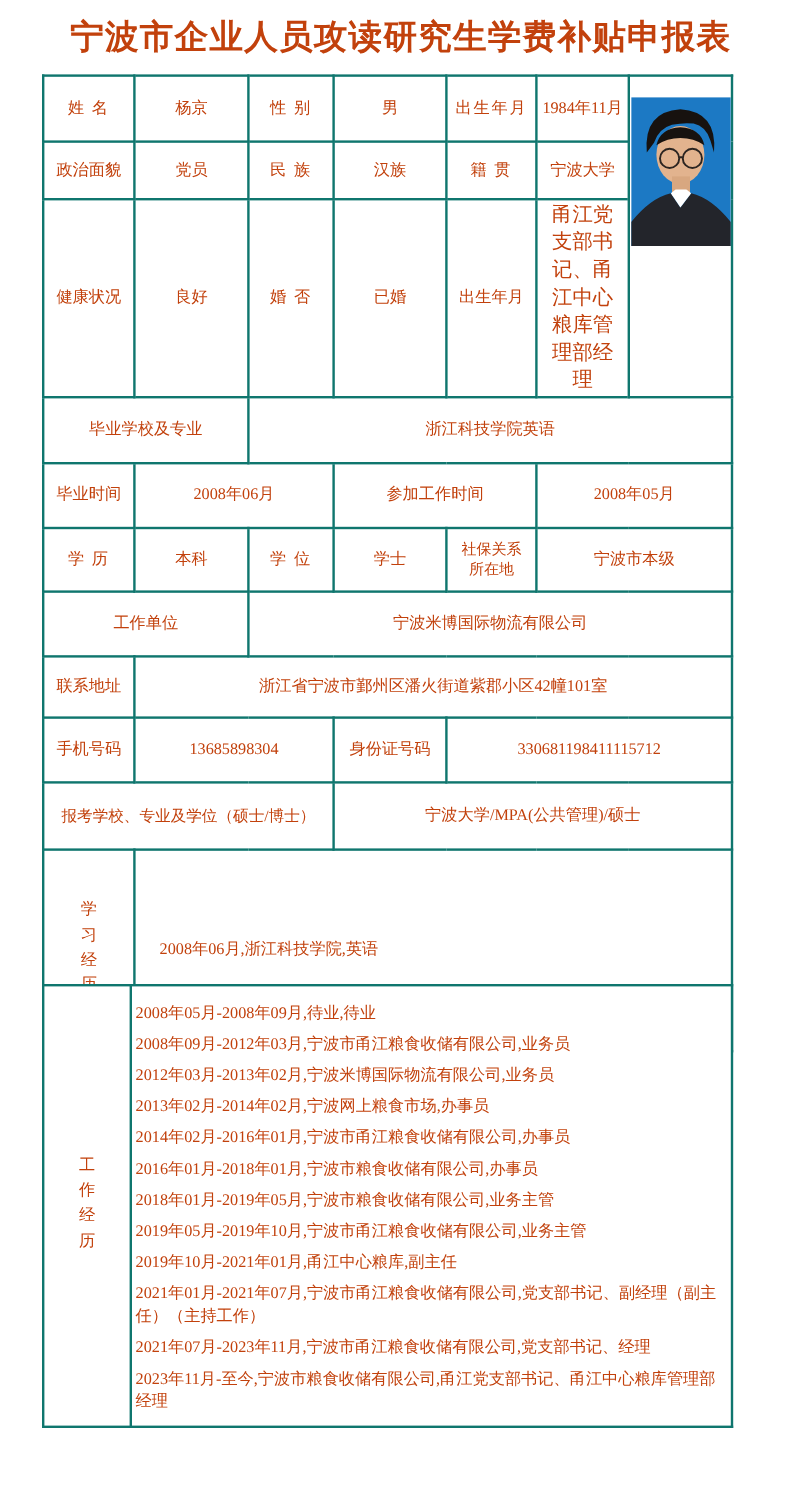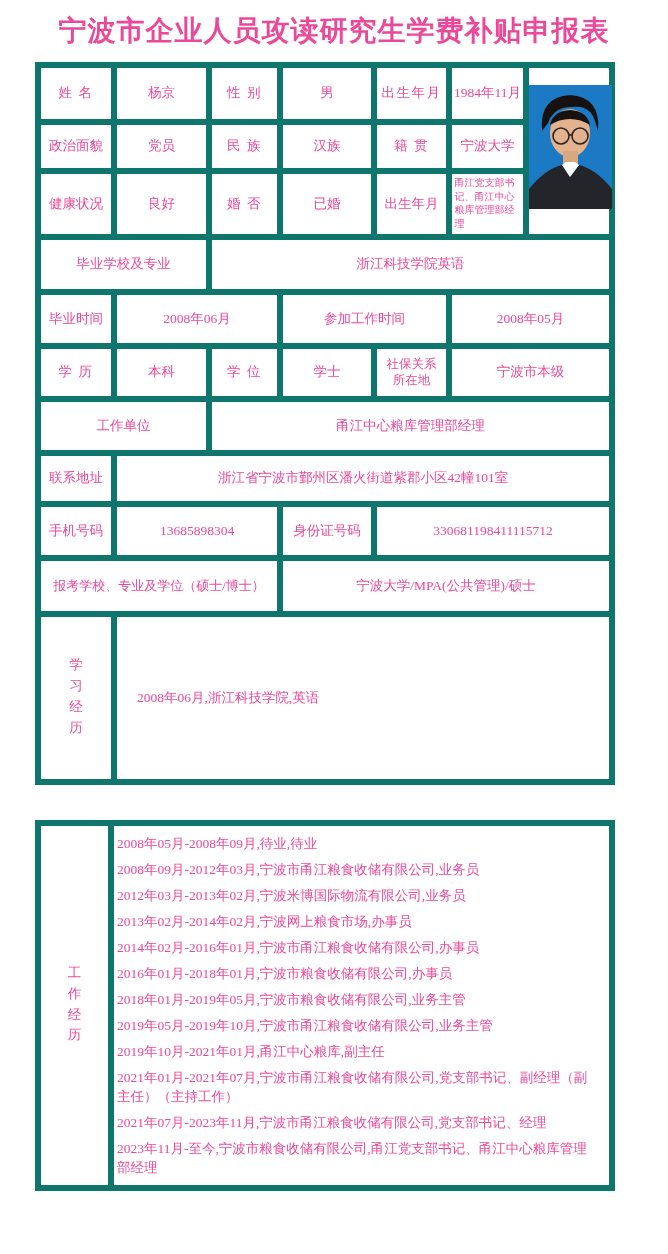--- a/index.html
+++ b/index.html
@@ -1,29 +1,29 @@
 <!DOCTYPE html>
 <html><head>
 <meta charset="utf-8">
 <style>
   html,body{margin:0;padding:0;background:#fff;}
   .page{position:relative;width:668px;height:1254px;background:#fff;
-        font-family:"Liberation Serif","DejaVu Serif",serif;color:#ec4899;overflow:hidden;}
+        font-family:"Liberation Serif","DejaVu Serif",serif;color:#c2410c;overflow:hidden;}
   .title{position:absolute;top:12px;left:0;width:100%;text-align:center;
          font-size:28px;font-weight:bold;letter-spacing:1px;white-space:nowrap;}
   table{border-collapse:collapse;position:absolute;left:35px;table-layout:fixed;background:#fff;}
   .t1{top:62px;width:574px;}
   .t2{top:820px;width:574px;height:370px;}
   .t1,.t2{border:2.5px solid #1d1d1d;}
-  td{border:6px solid #0f766e;text-align:center;vertical-align:middle;
+  td{border:2px solid #0f766e;text-align:center;vertical-align:middle;
      font-size:13.5px;padding:1px 2px;word-break:break-word;line-height:1.35;}
   .lsp{letter-spacing:1.5px;}
   .small{font-size:12.5px;}
   .narrow{display:inline-block;width:56px;line-height:1.3;}
-  .dutyval{display:inline-block;width:66px;text-align:left;line-height:1.35;font-size:10px;}
+  .dutyval{display:inline-block;width:66px;text-align:center;line-height:1.35;font-size:17px;}
   .leftcell{text-align:left;padding-left:20px;}
   .vcell span{display:inline-block;width:15px;word-break:break-all;line-height:1.55;letter-spacing:0;font-family:Liberation Mono, monospace;}
   .photobox{width:86px;height:166px;padding:0;vertical-align:top;background:#fff;}
   .photo{width:83px;height:124px;margin:17px auto 0 auto;display:block;}
   .workcell{text-align:left;vertical-align:middle;padding:8px 10px 8px 3px;}
   .wentry{font-size:13.5px;line-height:19px;margin:0 0 7px 0;text-align:left;}
   .wentry:last-child{margin-bottom:0;}
 </style>
 </head>
 <body>
@@ -94,21 +94,21 @@
     <tr style="height:53px">
       <td class="lsp">学 历</td>
       <td>本科</td>
       <td class="lsp">学 位</td>
       <td>学士</td>
       <td class="small"><span class="narrow">社保关系所在地</span></td>
       <td colspan="2">宁波市本级</td>
     </tr>
     <tr style="height:54px">
       <td colspan="2">工作单位</td>
-      <td colspan="5">甬江中心粮库管理部经理</td>
+      <td colspan="5">宁波米博国际物流有限公司</td>
     </tr>
     <tr style="height:51px">
       <td>联系地址</td>
       <td colspan="6">浙江省宁波市鄞州区潘火街道紫郡小区42幢101室</td>
     </tr>
     <tr style="height:54px">
       <td>手机号码</td>
       <td colspan="2">13685898304</td>
       <td>身份证号码</td>
       <td colspan="3">330681198411115712</td>

